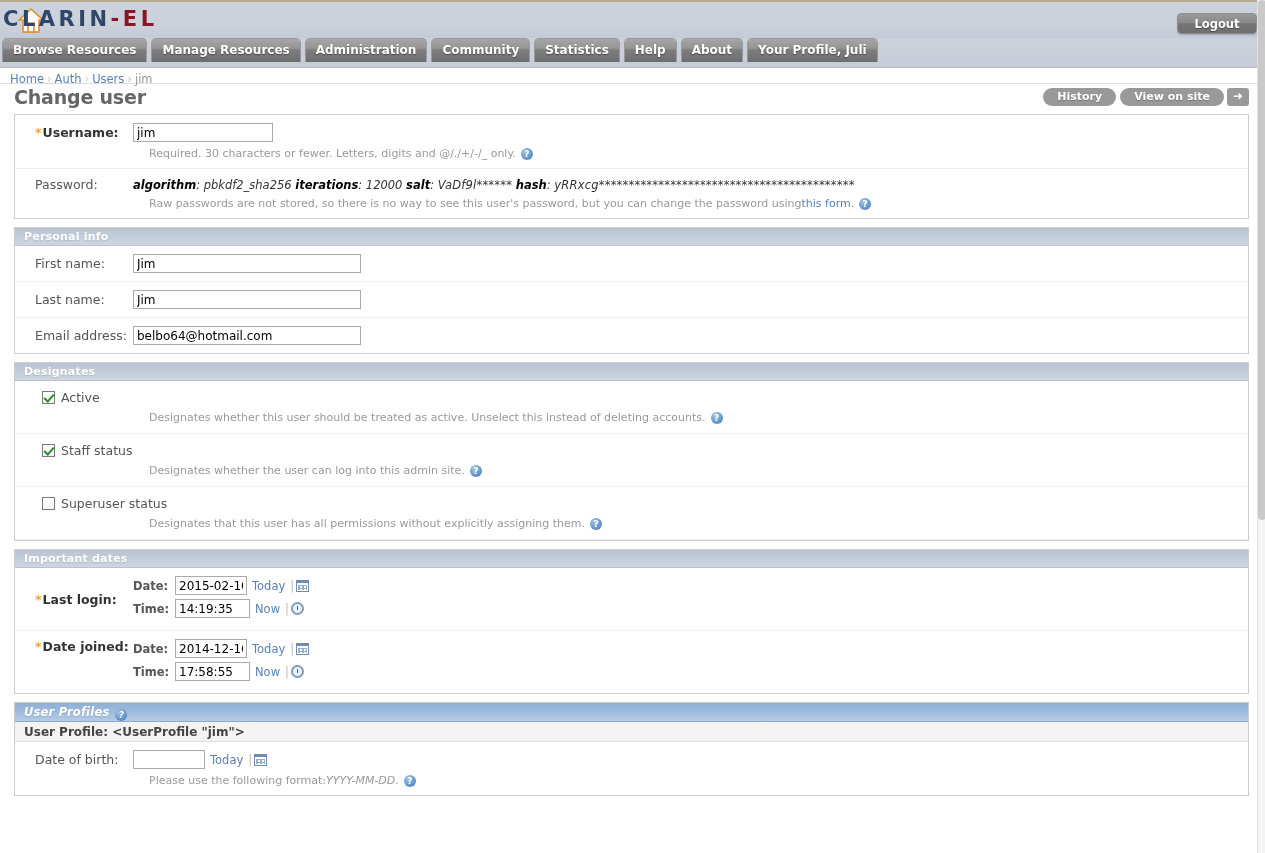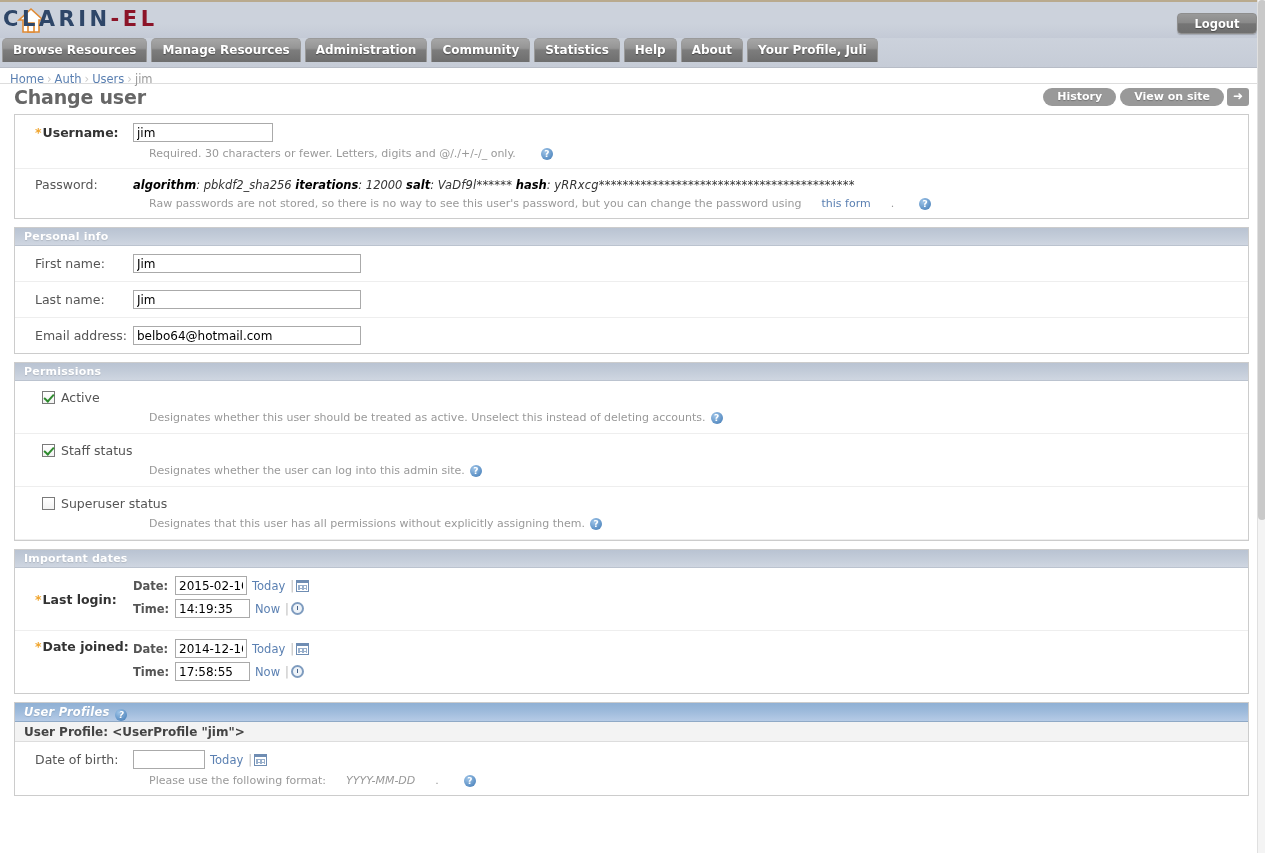--- a/index.html
+++ b/index.html
@@ -183,21 +183,21 @@
   .w140 { width: 140px; }
   .w228 { width: 228px; }
   .w78  { width: 72px;  }
   .w75  { width: 75px;  }
 
   .fhelp {
     margin-top: 5px;
     margin-left: 134px;
     font-size: 11px;
     color: #999;
-    display: flex; align-items: center; gap: 20px;
+    display: flex; align-items: center;
   }
   .fhelp a { color: #5b80b2; text-decoration: none; }
 
   
   .pwd-value {
     font-size: 11.5px;
     color: #333;
     font-family: "DejaVu Sans", "Liberation Sans", sans-serif;
     white-space: nowrap;
     overflow: hidden;
@@ -398,21 +398,21 @@
         <div class="frow">
           <div class="frow-line">
             <div class="flabel">Email address:</div>
             <input class="finput w228" value="belbo64@hotmail.com" style="">
           </div>
         </div>
       </div>
   </div>
 
   <div class="module">
-    <div class="module-head">Permissions</div>
+    <div class="module-head">Designates</div>
     <div id="permissions-rows">
         <div class="cbrow">
           <div class="cbline">
             <div class="cbox checked"></div>
             <div class="cblabel">Active</div>
           </div>
           <div class="cbhelp">
             <span>Designates whether this user should be treated as active. Unselect this instead of deleting accounts.</span>
             <span class="help-icon">?</span>
           </div>

